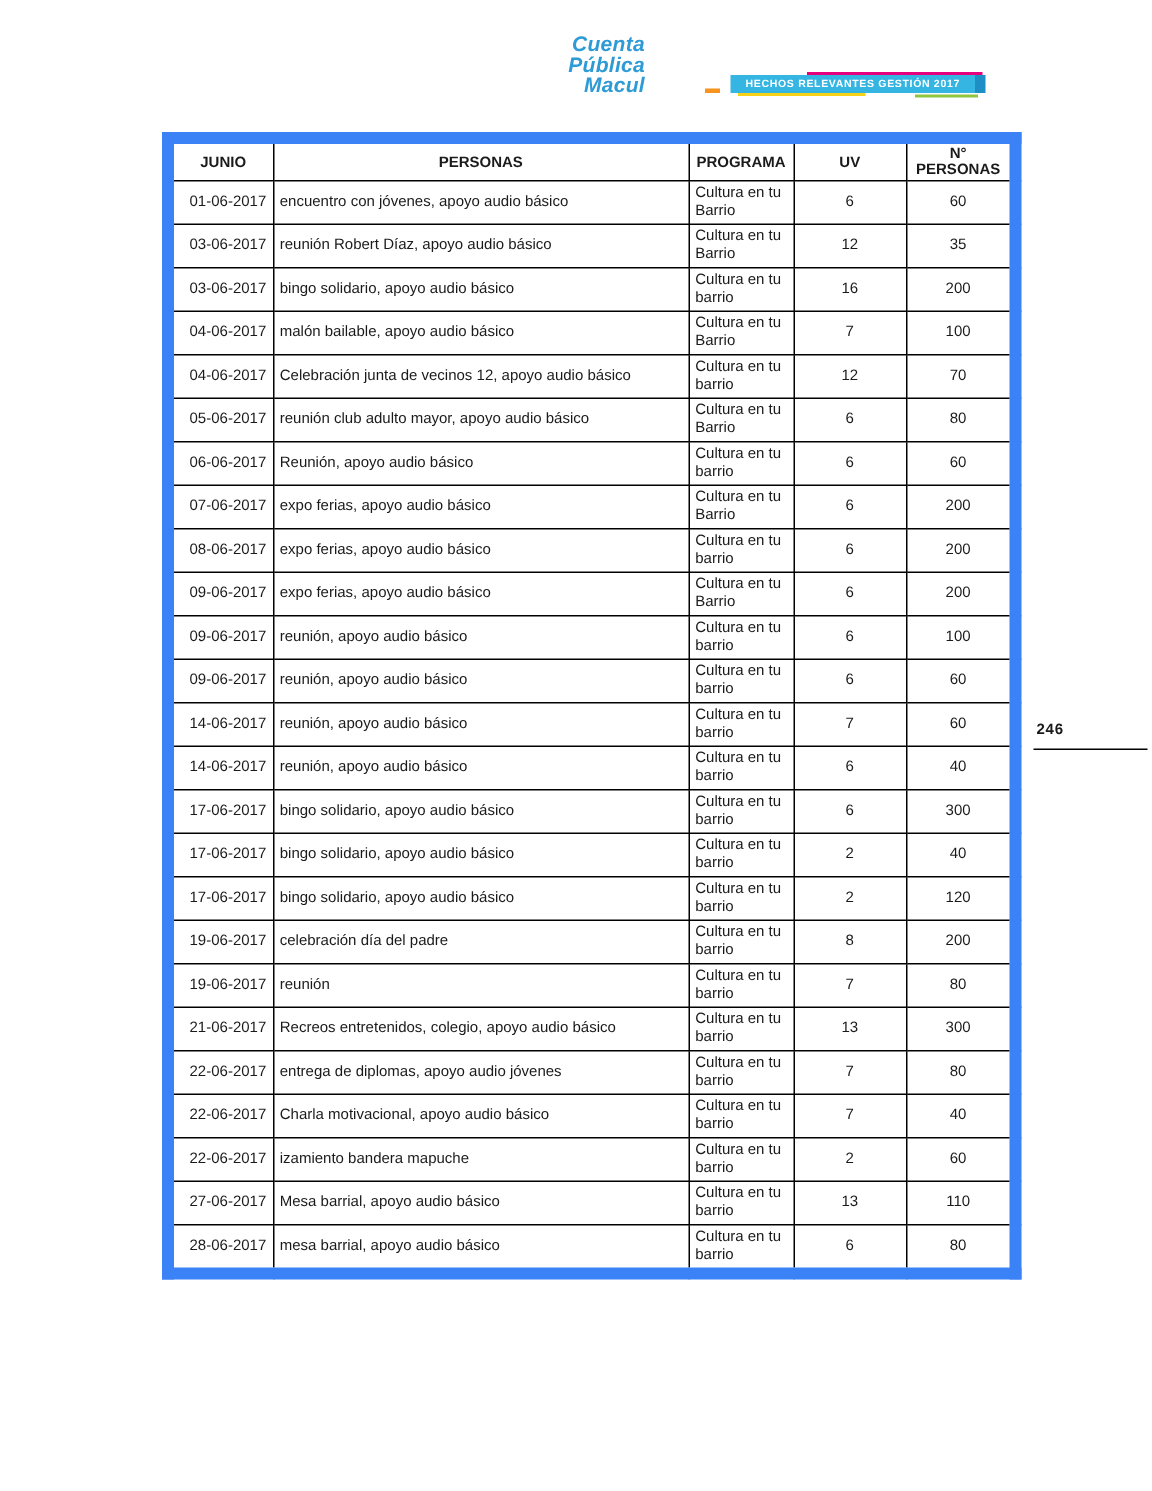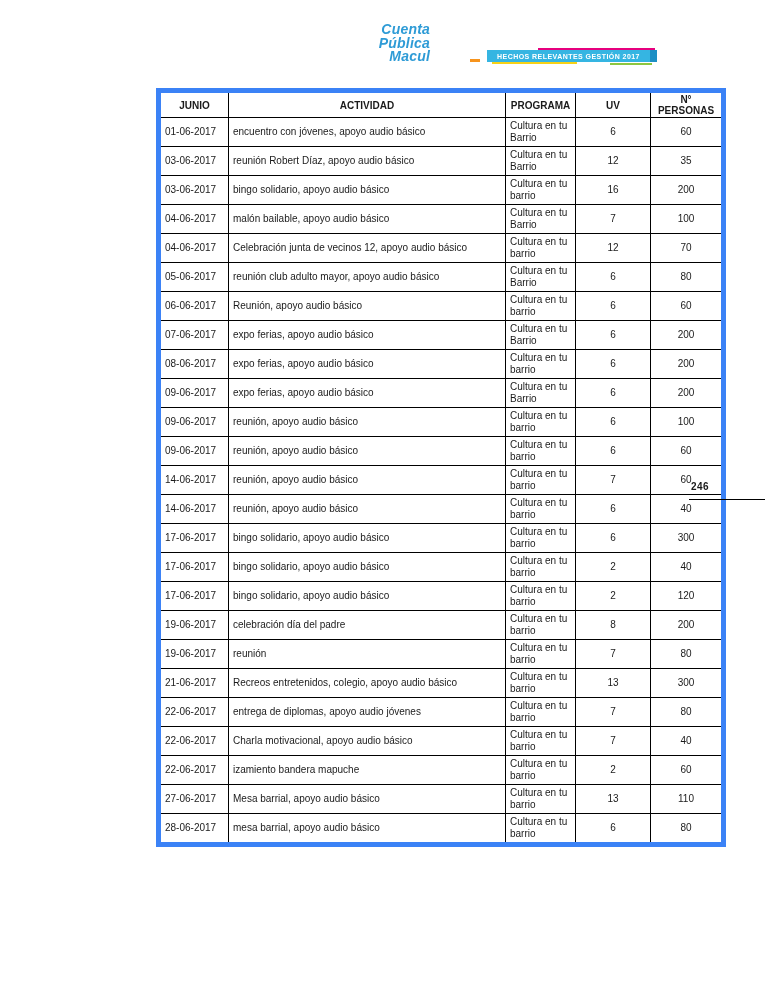--- a/index.html
+++ b/index.html
@@ -59,39 +59,38 @@
   }
   .banner-dash-orange {
     position:absolute; left:-17px; bottom:0px; width:10px; height:3px;
     background:#f7941d;
   }
 
   
   table.activities {
     position:absolute; left:108px; top:88px; width:565px;
     border-collapse:collapse; table-layout:fixed;
-    border:5px solid #3b82f6;
-    margin-left:48px;
+    border:8px solid #3b82f6;
   }
   .activities th, .activities td {
     border:1px solid #000;
     font-size:10px;
     overflow:hidden;
   }
   .activities th {
     height:17px; font-weight:bold; text-align:center;
     padding:1px 2px;
   }
   .activities td { height:26px; line-height:12px; padding:1px 4px; }
   .col-date { width:70px; }
   .col-activity { width:277px; }
   .col-program { width:70px; }
   .col-uv { width:75px; }
   .col-personas { width:73px; }
-  .td-date { text-align:left; }
+  .td-date { text-align:right; }
   .td-activity { text-align:left; }
   .td-program { text-align:left; padding:1px 2px 1px 3px; }
   .td-uv { text-align:center; }
   .td-personas { text-align:center; }
 
   
   .page-number {
     position:absolute; left:691px; top:481px;
     font-size:10px; letter-spacing:0.5px;font-weight:bold;
   }
@@ -124,21 +123,21 @@
     <colgroup>
       <col class="col-date">
         <col class="col-activity">
         <col class="col-program">
         <col class="col-uv">
         <col class="col-personas">
     </colgroup>
     <thead>
       <tr>
         <th>JUNIO</th>
-        <th>ACTIVIDAD</th>
+        <th>PERSONAS</th>
         <th>PROGRAMA</th>
         <th>UV</th>
         <th>N° PERSONAS</th>
       </tr>
     </thead>
     <tbody>
         <tr>
           <td class="td-date">01-06-2017</td>
           <td class="td-activity">encuentro con jóvenes, apoyo audio básico</td>
           <td class="td-program">Cultura en tu Barrio</td>

